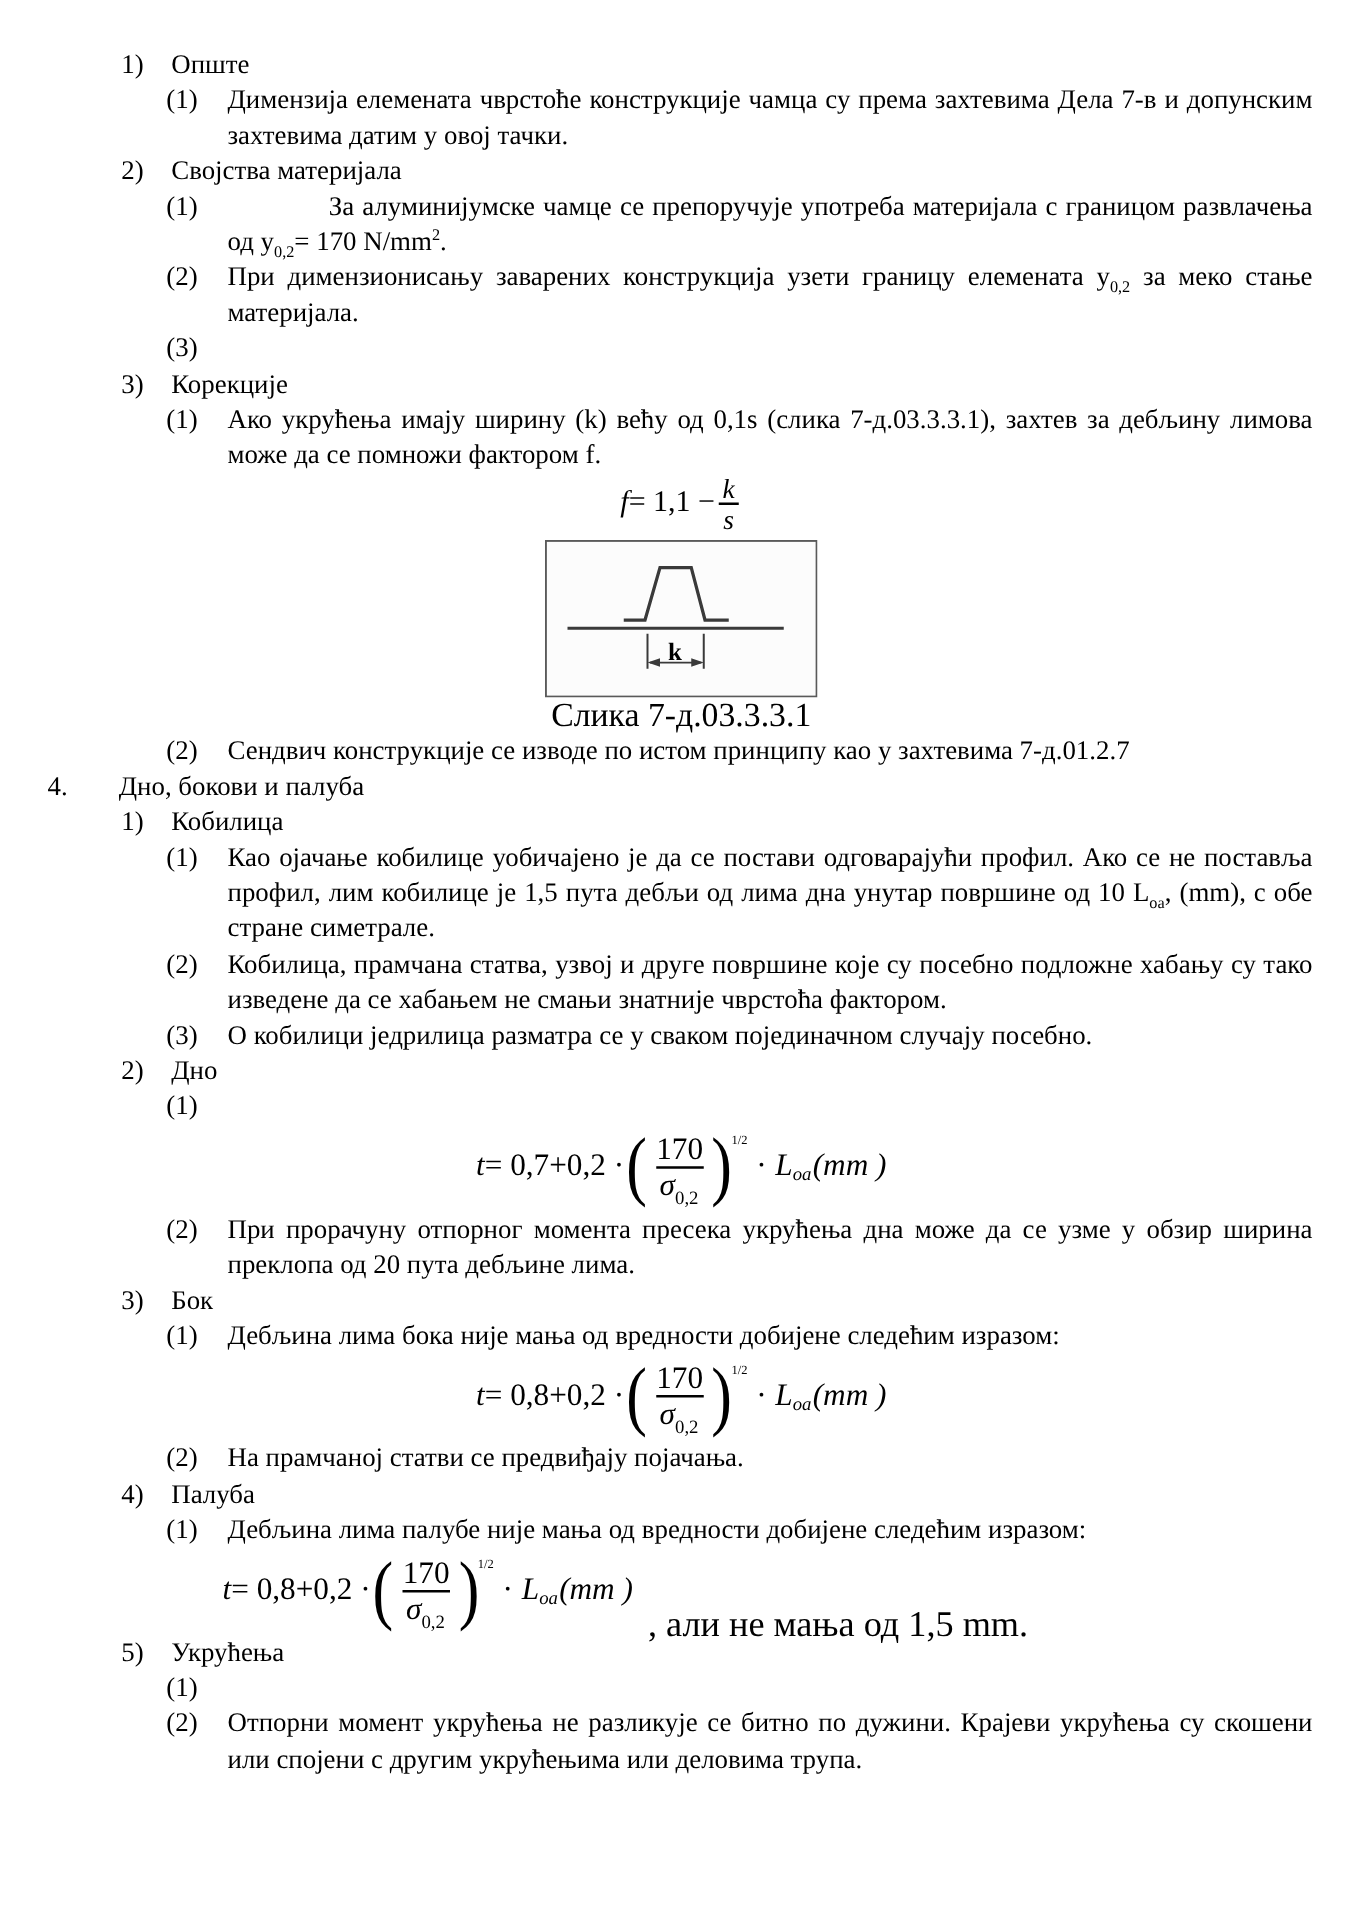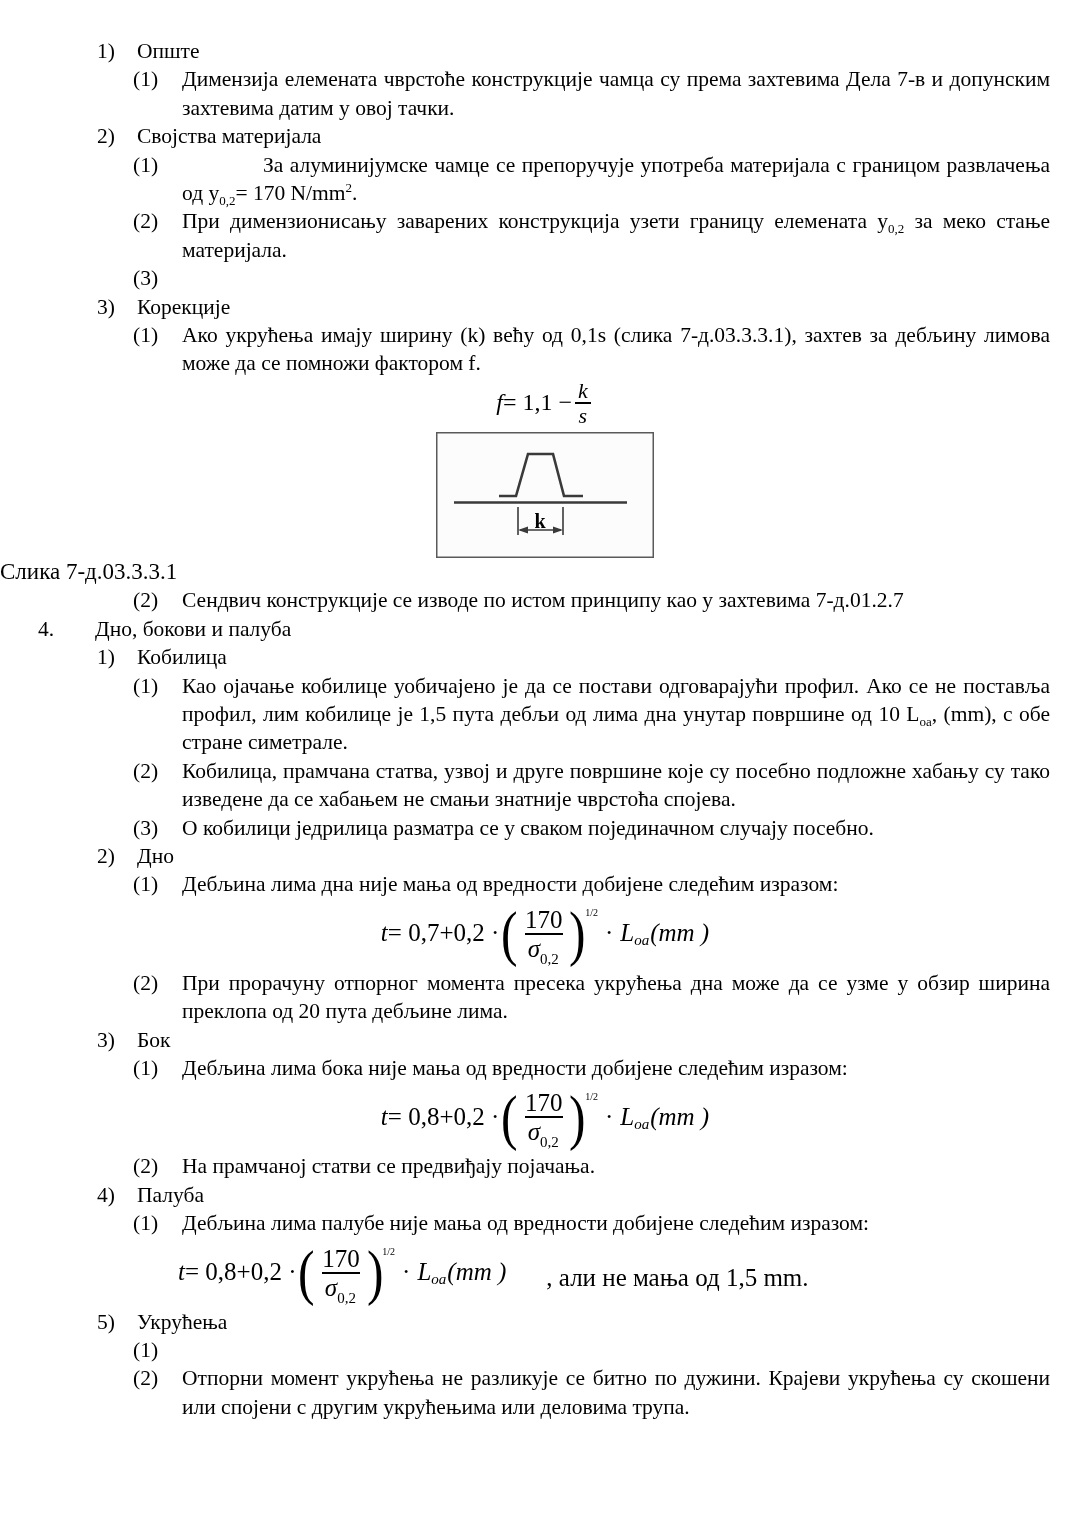--- a/index.html
+++ b/index.html
@@ -28,24 +28,24 @@
   .f-t{height:70px}
   .f-deck{height:70px;justify-content:flex-start;margin-left:178px}
   .frac{display:inline-flex;flex-direction:column;align-items:center;margin:0 2px;text-align:center}
   .frac .fd{border-top:2px solid #000}
   .frac .fn,.frac .fd{padding:0 3px;line-height:1.08}
   .sfrac .fn,.sfrac .fd{font-size:22px;line-height:1.05;padding:0 4px}
   .bigp{font-size:62px;line-height:.85;font-weight:300;transform:scaleX(.8);display:inline-block}
   .exp{position:relative;top:-21px;font-size:10px;margin-left:-3px}
   .fsub{font-size:15px;position:relative;top:7px;margin-right:1px}
   .dot{margin:0 7px}
-  .suffix{position:relative;top:6px;margin-left:40px;font-size:25px}
+  .suffix{position:relative;top:28px;margin-left:12px;font-size:29px}
   
   .figwrap{display:flex;justify-content:center;margin-top:4px}
-  .caption{text-align:left;font-size:23px;line-height:28.4px}
+  .caption{text-align:center;font-size:27px;line-height:28.4px}
 </style>
 </head>
 <body>
 
 <div class="doc">
 
   <div class="row h2">
     <span class="n">1)</span>
     <span>Опште</span>
   </div>
@@ -116,34 +116,33 @@
   <div class="row h2">
     <span class="n">1)</span>
     <span>Кобилица</span>
   </div>
   <div class="row p">
     <span class="n">(1)</span>
     <div class="body"><span>Као ојачање кобилице уобичајено је да се постави одговарајући профил. Ако се не поставља профил, лим кобилице је 1,5 пута дебљи од лима дна унутар површине од 10 L</span><sub class="s">oa</sub><span>, (mm), с обе стране симетрале.</span></div>
   </div>
   <div class="row p">
     <span class="n">(2)</span>
-    <div class="body">Кобилица, прамчана статва, узвој и друге површине које су посебно подложне хабању су тако изведене да се хабањем не смањи знатније чврстоћа спојева.</div>
+    <div class="body">Кобилица, прамчана статва, узвој и друге површине које су посебно подложне хабању су тако изведене да се хабањем не смањи знатније чврстоћа фактором.</div>
   </div>
   <div class="row p">
     <span class="n">(3)</span>
     <div class="body">О кобилици једрилица разматра се у сваком појединачном случају посебно.</div>
   </div>
 
   <div class="row h2">
     <span class="n">2)</span>
     <span>Дно</span>
   </div>
   <div class="row p">
     <span class="n">(1)</span>
-    <div class="body">Дебљина лима дна није мања од вредности добијене следећим изразом:</div>
   </div>
 
   <div class="formula f-t">
     <span class="it">t</span>
     <span>= 0,7+0,2 ·</span>
     <span class="bigp">(</span>
     <span class="frac">
       <span class="fn">170</span>
       <span class="fd"><span class="it">σ</span><span class="fsub">0,2</span></span>
     </span>

